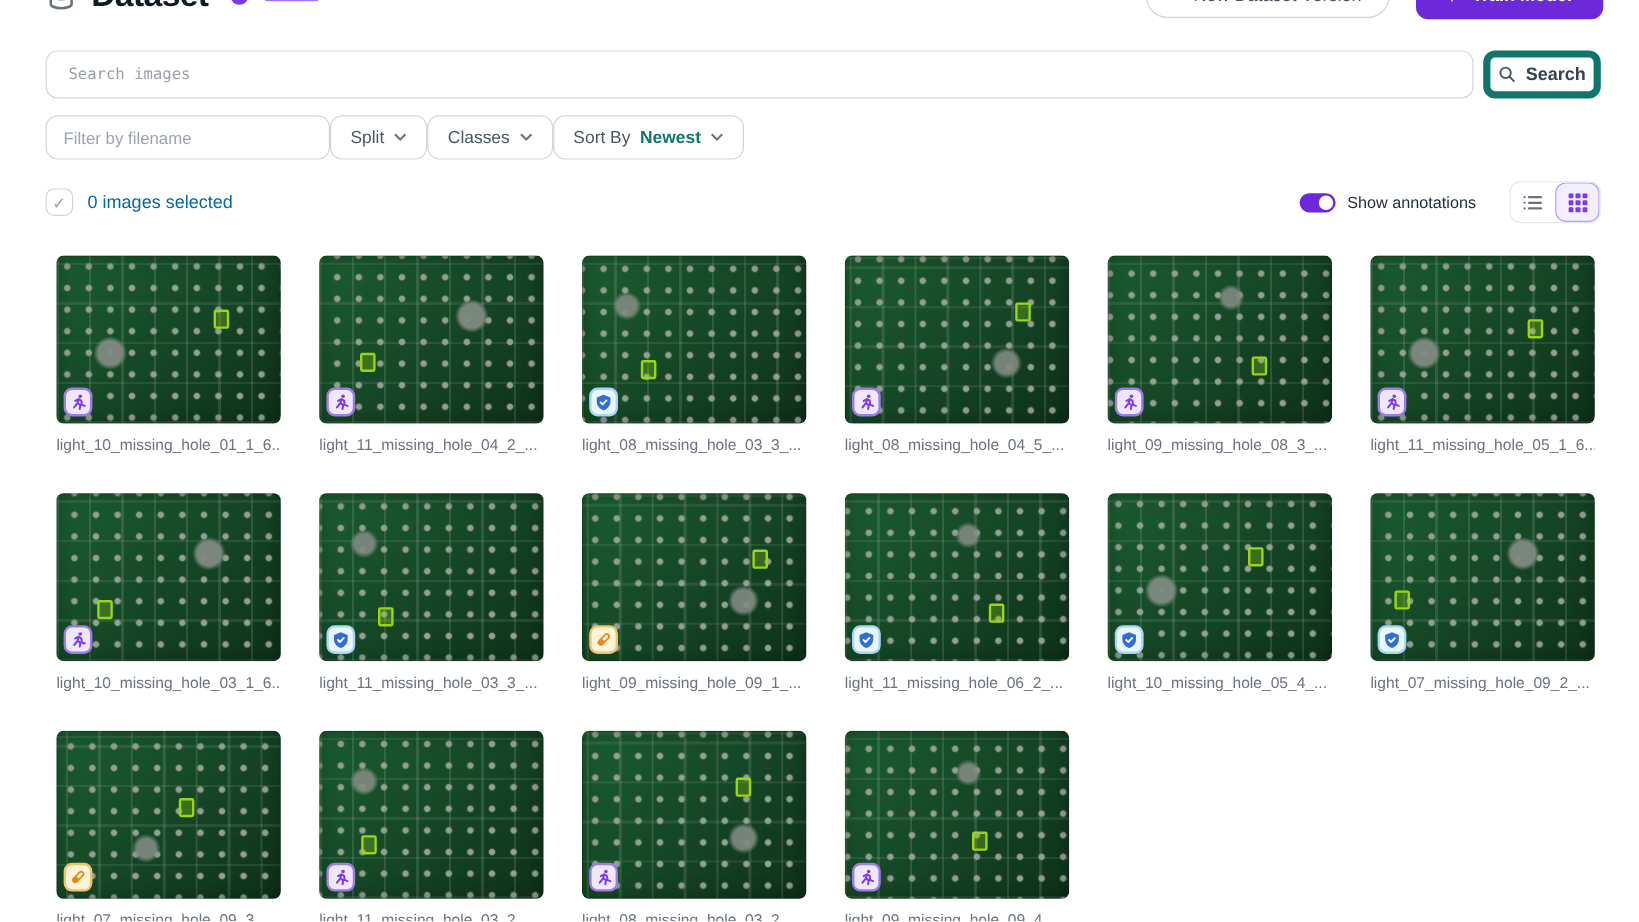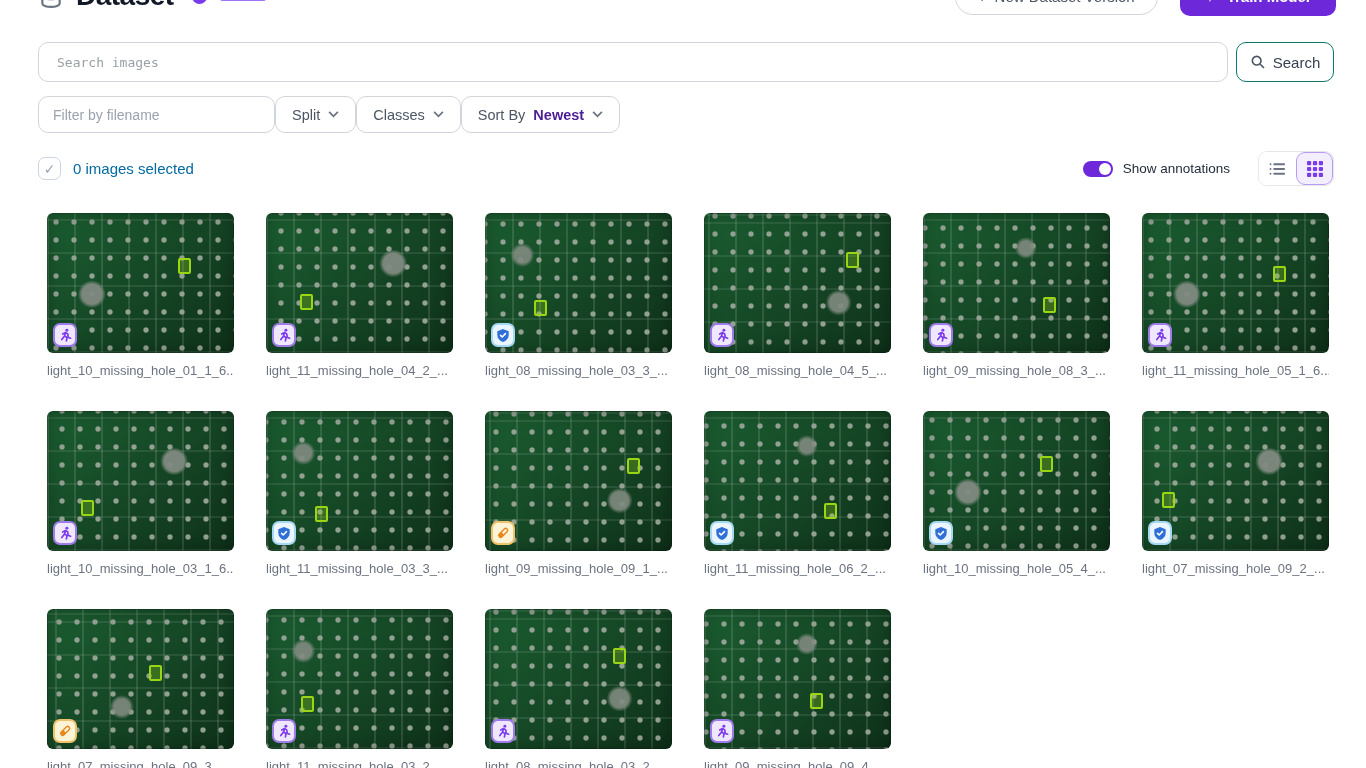--- a/index.html
+++ b/index.html
@@ -24,33 +24,33 @@
                  font-size:15px; font-weight:600; cursor:pointer; }
 
   
   .search-row { position:absolute; top:42px; left:38px; width:1296px; height:40px; }
   .search-input { position:absolute; left:0; top:0; width:1190px; height:40px;
                   border:1px solid #d1d5db; border-radius:10px; padding:0 18px;
                   font-family:"DejaVu Sans Mono", monospace; font-size:13px; color:#374151;
                   outline:none; background:#fff; }
   .search-input::placeholder { color:#9aa0a6; }
   .search-btn { position:absolute; right:0; top:0; width:98px; height:40px;
-                border:1px solid #0f766e; border-radius:10px; background:#fff;
+                border:6px solid #0f766e; border-radius:10px; background:#fff;
                 display:flex; align-items:center; justify-content:center; gap:7px;
-                color:#374151; font-size:15px; font-weight:400; cursor:pointer; }
+                color:#374151; font-size:15px; font-weight:700; cursor:pointer; }
 
   
   .filter-row { position:absolute; top:96px; left:38px; height:37px; display:flex; }
   .filename-input { width:237px; height:37px; border:1px solid #d1d5db; border-radius:10px;
                     padding:0 14px; font-size:14px; color:#374151; outline:none; }
   .filename-input::placeholder { color:#9ca3af; }
   .chip { height:37px; display:flex; align-items:center; gap:8px; padding:0 16px;
           border:1px solid #d1d5db; border-radius:10px; background:#fff;
           font-size:14.5px; color:#4b5563; cursor:pointer; white-space:nowrap; }
-  .chip .bold { font-weight:700; color:#4c1d95; }
+  .chip .bold { font-weight:700; color:#0f766e; }
   .chev { color:#6b7280; display:flex; }
 
   
   .select-row { position:absolute; top:150px; left:38px; right:32px; height:37px;
                 display:flex; align-items:center; }
   .checkbox { width:23px; height:23px; border:1px solid #cbd5e1; border-radius:7px;
               background:#fff; display:flex; align-items:center; justify-content:center;
               color:#9ca3af; font-size:14px; cursor:pointer; }
   .select-label { margin-left:12px; font-size:15px; color:#0369a1; }
   .right-tools { margin-left:auto; display:flex; align-items:center; }

